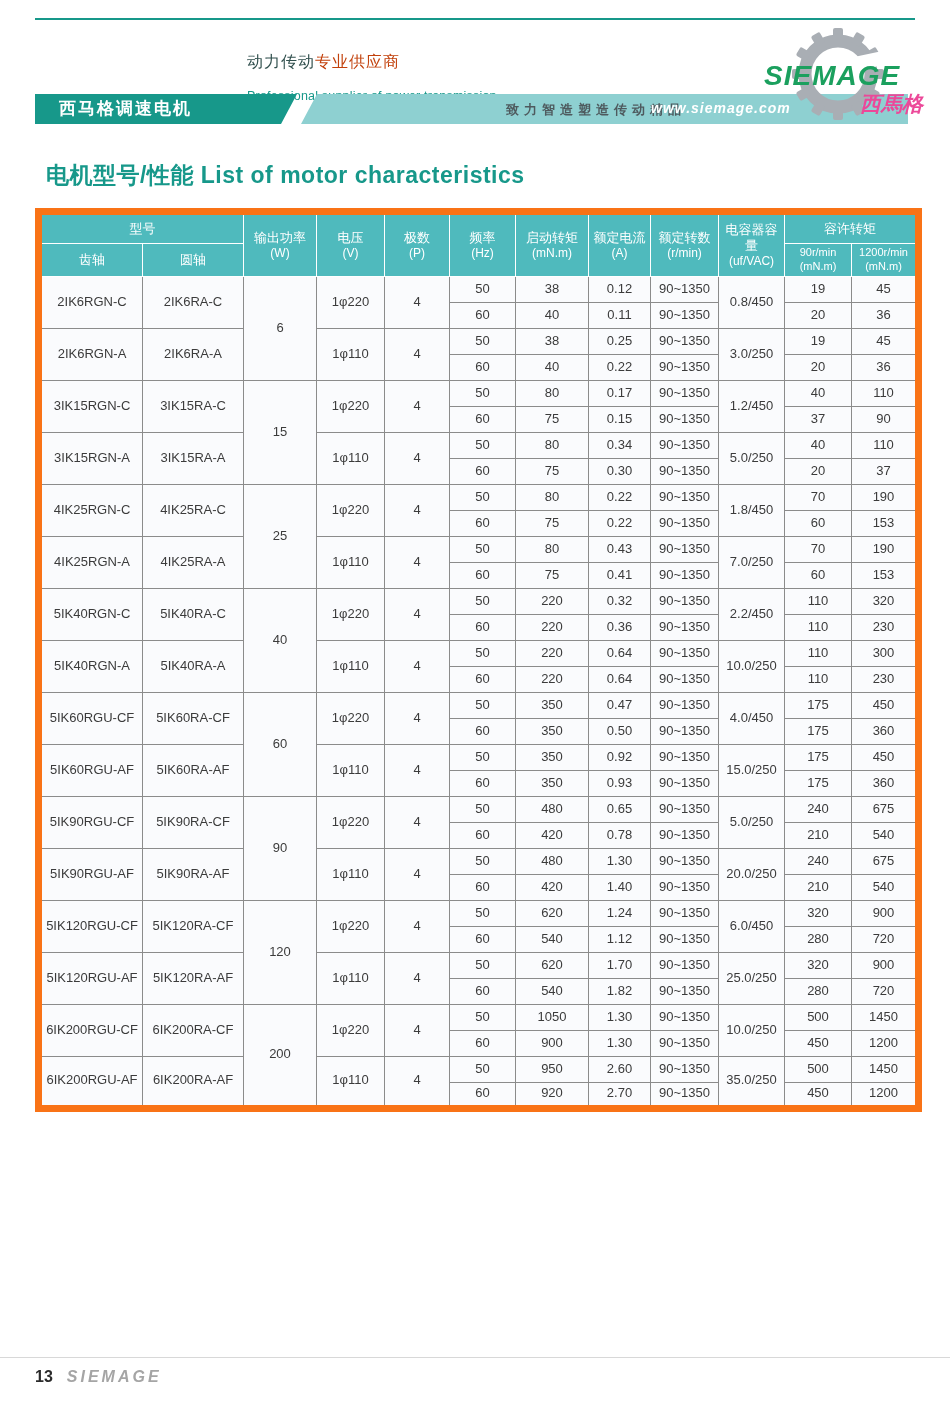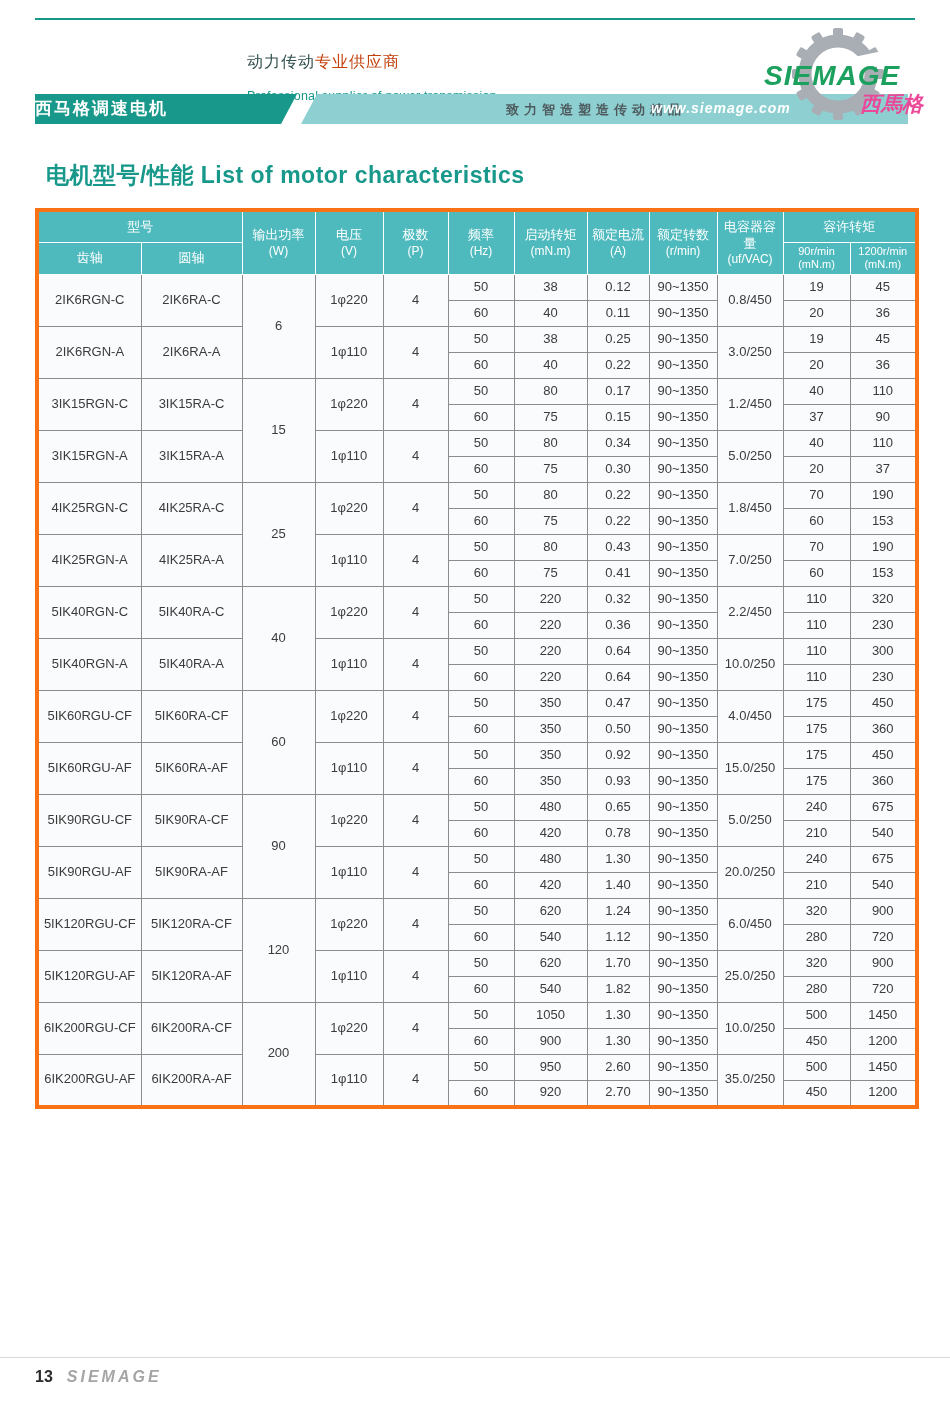--- a/index.html
+++ b/index.html
@@ -6,42 +6,42 @@
   body { background:#e9e9e9; font-family:"Liberation Sans", sans-serif; }
   .page { position:relative; width:950px; height:1404px; background:#ffffff; margin:0 auto; overflow:hidden; }
 
   
   .top-rule { position:absolute; left:35px; top:18px; width:880px; height:2px; background:#17988a; }
   .series { position:absolute; left:35px; top:40px; color:#17988a; white-space:nowrap; }
   .series .big { font-size:47px; font-weight:bold; letter-spacing:2px; }
   .series .small { font-size:24px; font-weight:bold; margin-left:6px; }
   .band-dark { position:absolute; left:35px; top:94px; width:262px; height:30px; background:#17988a;
                clip-path:polygon(0 0,100% 0,calc(100% - 16px) 100%,0 100%);
-               color:#fff; font-size:17px; font-weight:bold; line-height:30px; padding-left:0; letter-spacing:2px; }
+               color:#fff; font-size:17px; font-weight:bold; line-height:30px; padding-left:24px; letter-spacing:2px; }
   .band-light { position:absolute; left:301px; top:94px; width:607px; height:30px; background:#8ed0d1;
                clip-path:polygon(16px 0,100% 0,100% 100%,0 100%); }
   .band-tagline { position:absolute; left:205px; top:7px; font-size:13px; font-weight:bold; color:#4e5a5e; letter-spacing:5px; }
   .band-site { position:absolute; left:350px; top:6px; font-size:14px; font-weight:bold; font-style:italic; color:#ffffff; letter-spacing:1px; }
   .slogan { position:absolute; left:247px; top:52px; }
   .slogan .cn { font-size:16px; color:#31504e; letter-spacing:1px; }
   .slogan .cn b { font-weight:normal; color:#c2410c; }
   .slogan .en { font-size:12.5px; color:#17988a; margin-top:16px; letter-spacing:.2px; }
 
   .logo { position:absolute; left:762px; top:26px; width:185px; height:104px; }
   .logo svg { position:absolute; left:28px; top:0; }
   .logo .name { position:absolute; left:2px; top:34px; font-size:28px; font-weight:900; font-style:italic;
                 color:#1ba05e; letter-spacing:1px; white-space:nowrap; }
   .logo .cn { position:absolute; left:98px; top:64px; font-size:21px; font-weight:bold; font-style:italic; color:#ec4899; white-space:nowrap; }
 
   
   .page-title { position:absolute; left:46px; top:160px; font-size:23px; font-weight:bold; color:#17988a; letter-spacing:.5px; }
 
   
   .spec-table { position:absolute; left:35px; top:208px; width:880px; border-collapse:collapse; table-layout:fixed;
-                border:4px solid #f97316; }
+                border:7px solid #f97316; }
   .spec-table th { background:#4fbabd; color:#ffffff; font-weight:normal; font-size:13px;
                    border:1px solid #ffffff; padding:2px 1px; line-height:1.25; }
   .spec-table thead tr:first-child th { height:32px; }
   .spec-table thead tr:last-child th { height:30px; }
   .spec-table th .sub { display:block; font-size:12px; }
   .spec-table th.small-h { font-size:11px; }
   .spec-table th.small-h .sub { font-size:11px; }
   .spec-table td { background:#fafbfd; color:#3b3b3b; font-size:13px; text-align:center;
                    border:1px solid #8b8b8b; height:26px; padding:1px 2px; line-height:1.15; }
 

